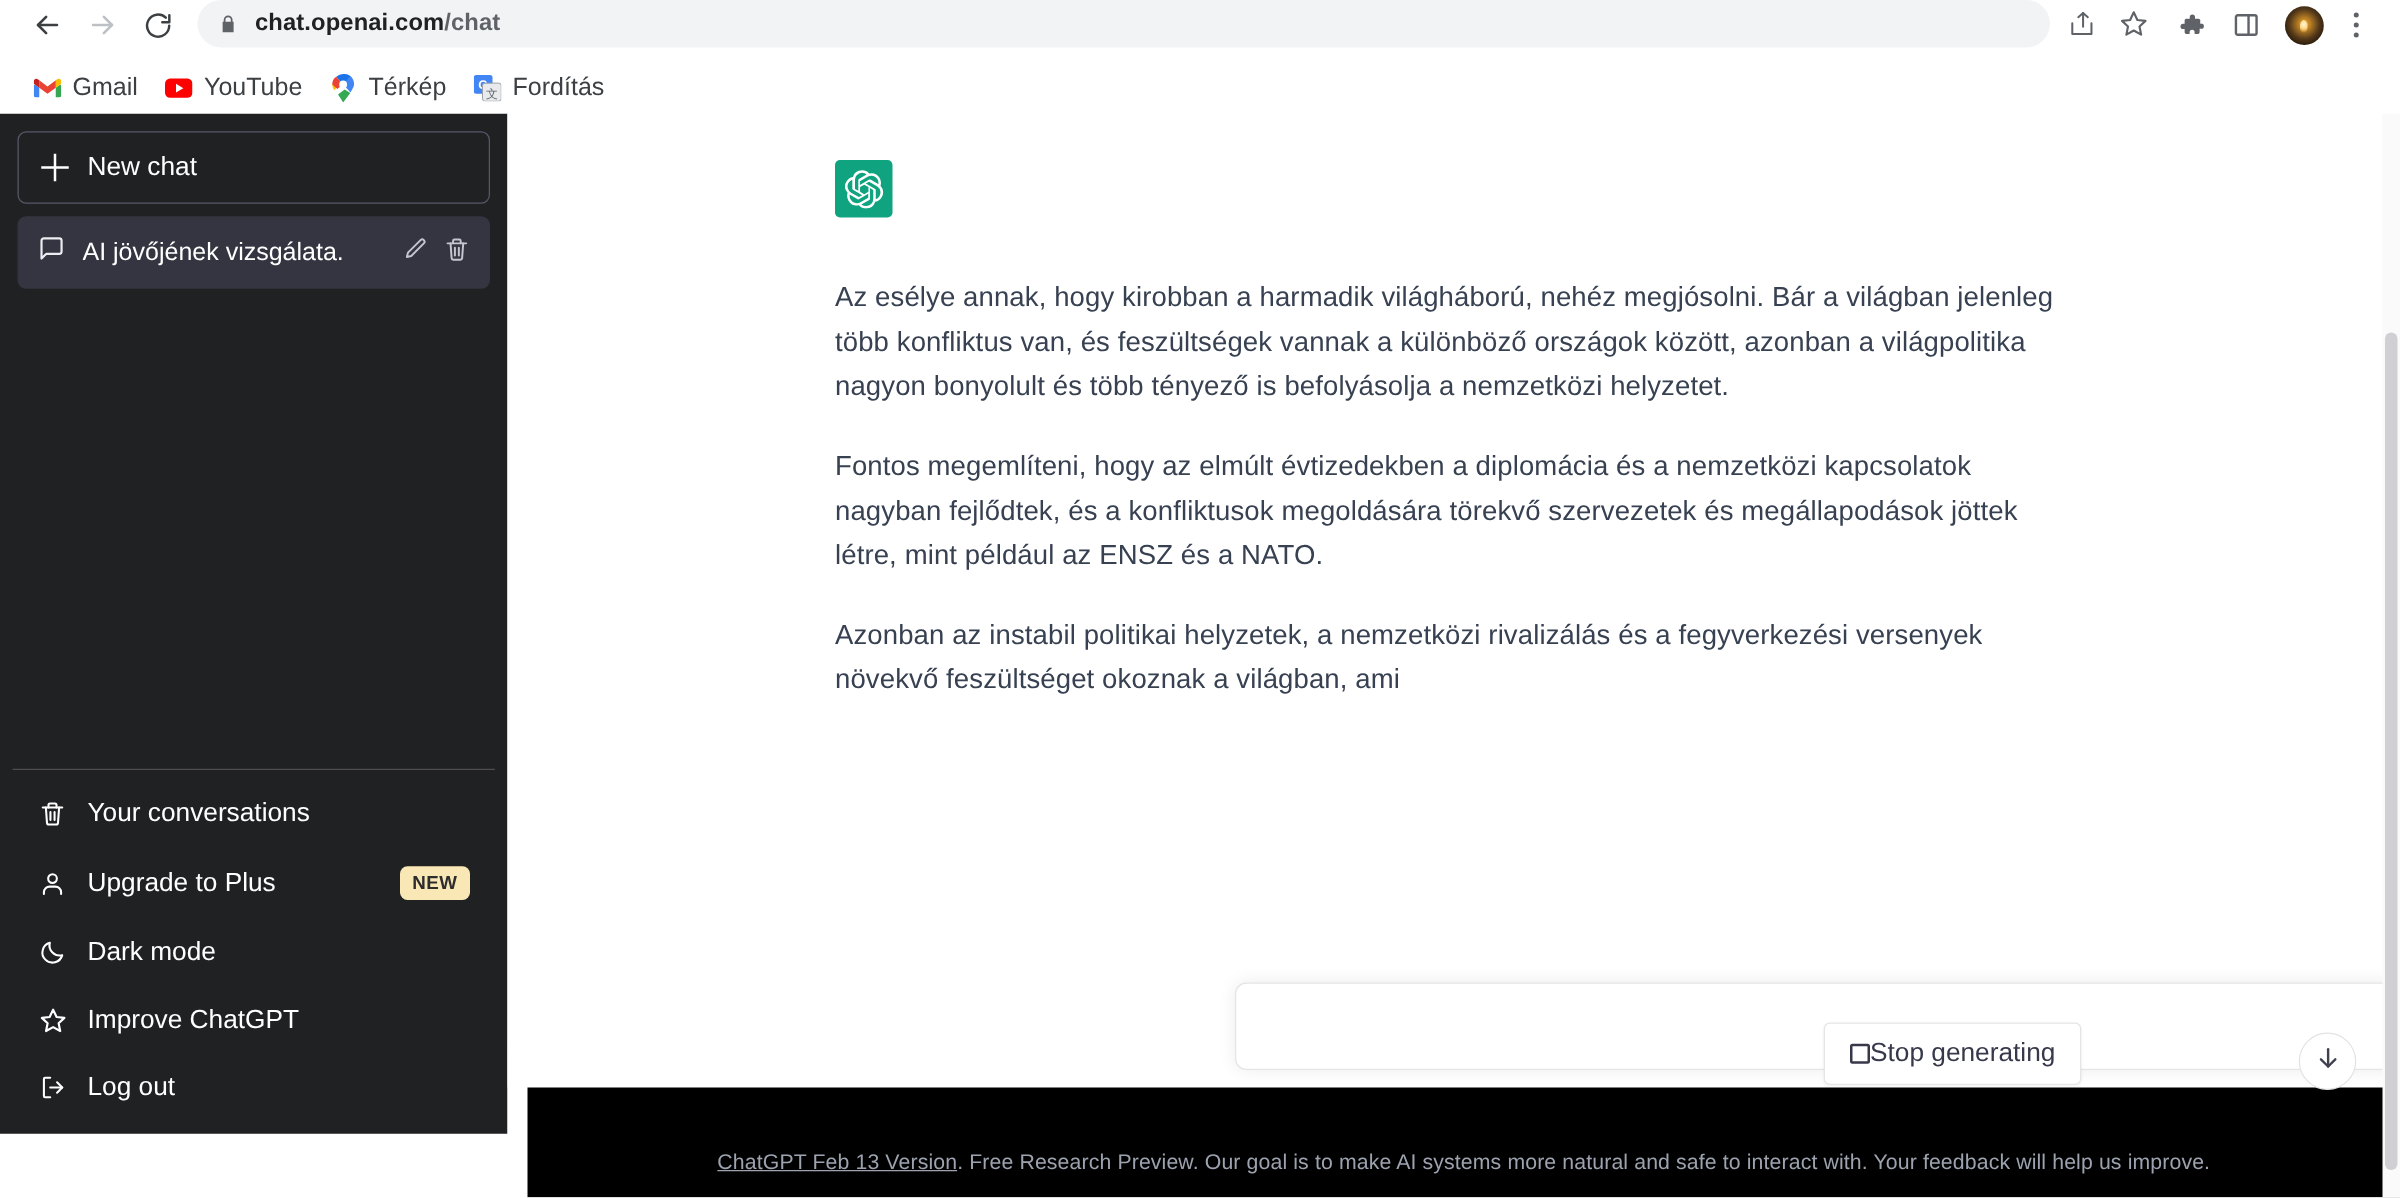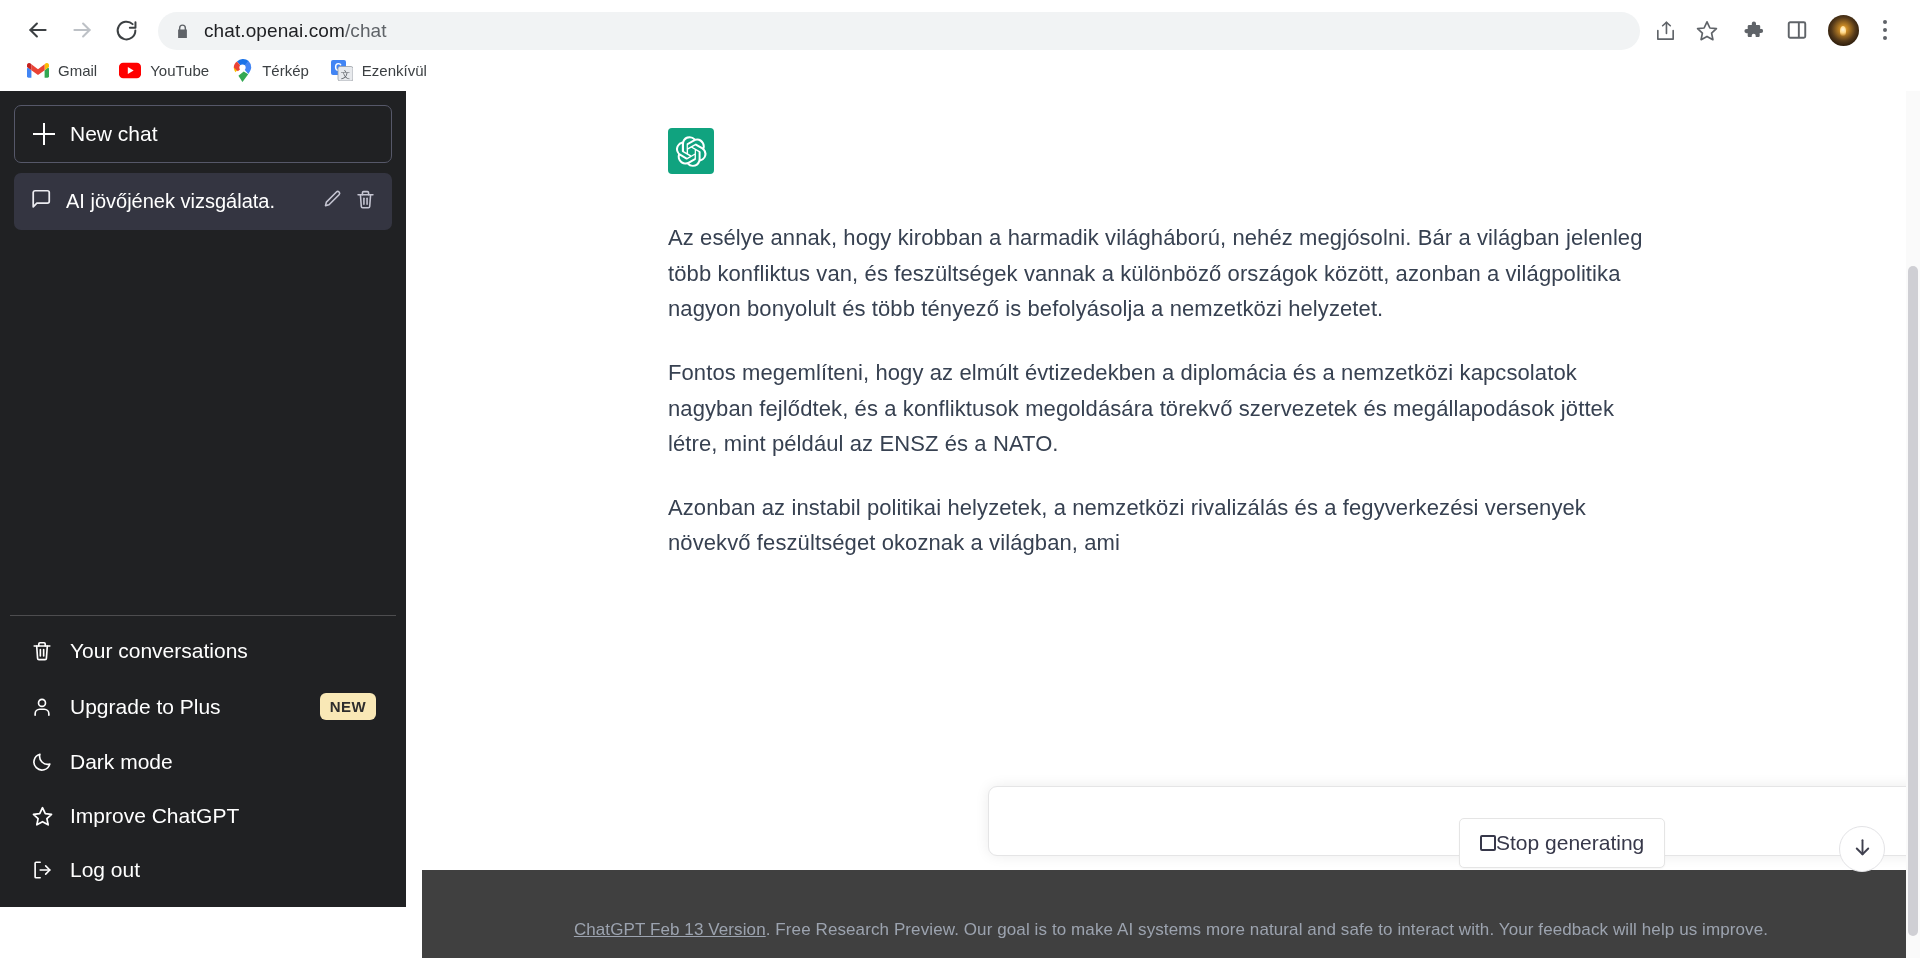--- a/index.html
+++ b/index.html
@@ -16,23 +16,24 @@
   .browser-chrome {
     width: 1920px;
     height: 91px;
     background: #ffffff;
     position: relative;
   }
 
   .toolbar-row {
     height: 50px;
     display: flex;
-    align-items: flex-end;
+    align-items: flex-start;
     padding: 0 18px;
     gap: 4px;
+    font-weight: bold;
   }
 
   .nav-btn {
     width: 40px; height: 40px;
     display: flex; align-items: center; justify-content: center;
     border-radius: 50%;
     flex: 0 0 auto;
   }
   .nav-btn svg { display: block; }
 
@@ -112,21 +113,21 @@
   }
   .bookmark {
     display: flex;
     align-items: center;
     height: 32px;
     padding: 0 11px;
     border-radius: 4px;
     gap: 9px;
   }
   .bookmark-label {
-    font-size: 15px;
+    font-size: 20px;
     color: #3c4043;
     white-space: nowrap;
   }
   .bm-icon { width: 22px; height: 22px; display: flex; align-items: center; justify-content: center; flex: 0 0 auto; }
 
   
   .page {
     width: 1920px;
     height: 867px;
     display: flex;
@@ -298,21 +299,21 @@
     background: #ffffff;
     display: flex; align-items: center; justify-content: center;
     z-index: 6;
   }
 
   
   .composer-area {
     position: absolute;
     left: 16px; right: 0; bottom: 0;
     height: 88px;
-    background: #404040;
+    background: #000000;
   }
   .composer-box {
     position: absolute;
     left: 566px;
     top: -84px;
     width: 1195px;
     height: 70px;
     background: #ffffff;
     border: 1px solid #e5e5e6;
     border-radius: 9px;
@@ -496,21 +497,21 @@
 
     <div class="bookmark">
       <span class="bm-icon">
         <svg width="22" height="21" viewBox="0 0 22 21">
           <rect x="0" y="0" width="15" height="15" rx="2" fill="#4285f4"></rect>
           <text x="7.4" y="11.4" font-family="Liberation Sans, sans-serif" font-size="10" font-weight="bold" fill="#ffffff" text-anchor="middle">G</text>
           <rect x="7" y="6.5" width="15" height="14.5" rx="2" fill="#e8eaed" stroke="#9aa0a6" stroke-width="0.8"></rect>
           <text x="14.5" y="18" font-family="Liberation Sans, sans-serif" font-size="9.5" fill="#5f6368" text-anchor="middle">文</text>
         </svg>
       </span>
-      <span class="bookmark-label">Ezenkívül</span>
+      <span class="bookmark-label">Fordítás</span>
     </div>
 
   </div>
 </div>
 
 <div class="page">
 
   <div class="sidebar">
 
     <div class="new-chat-btn">

